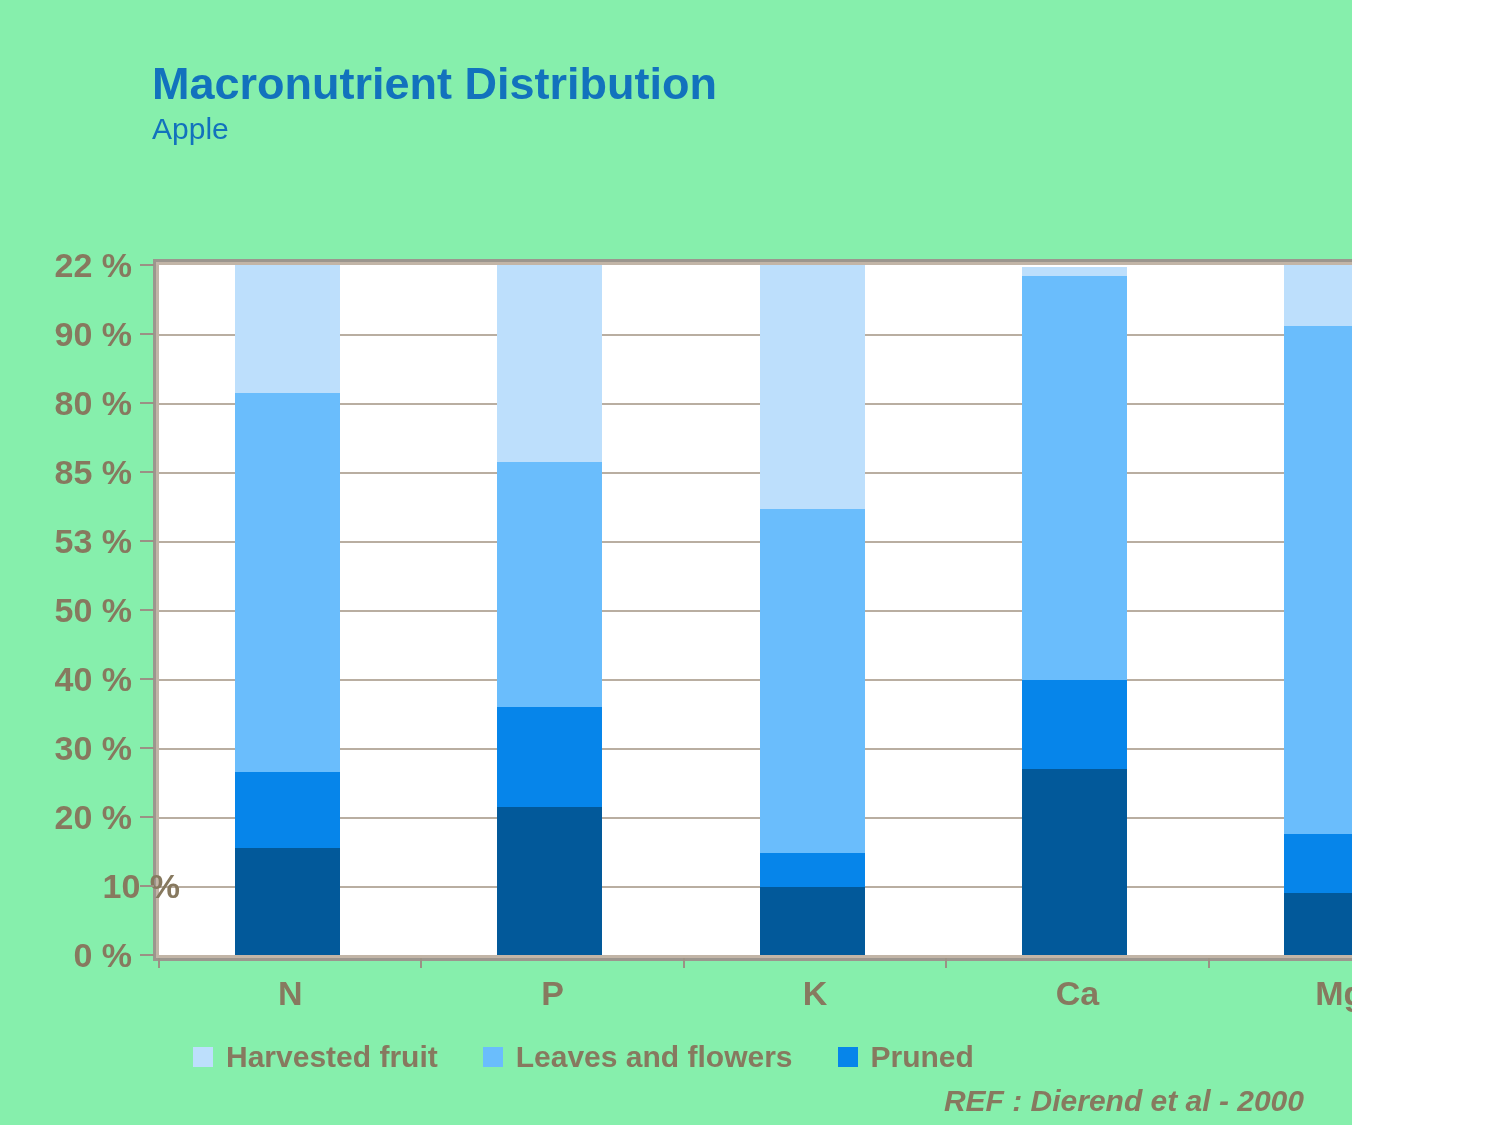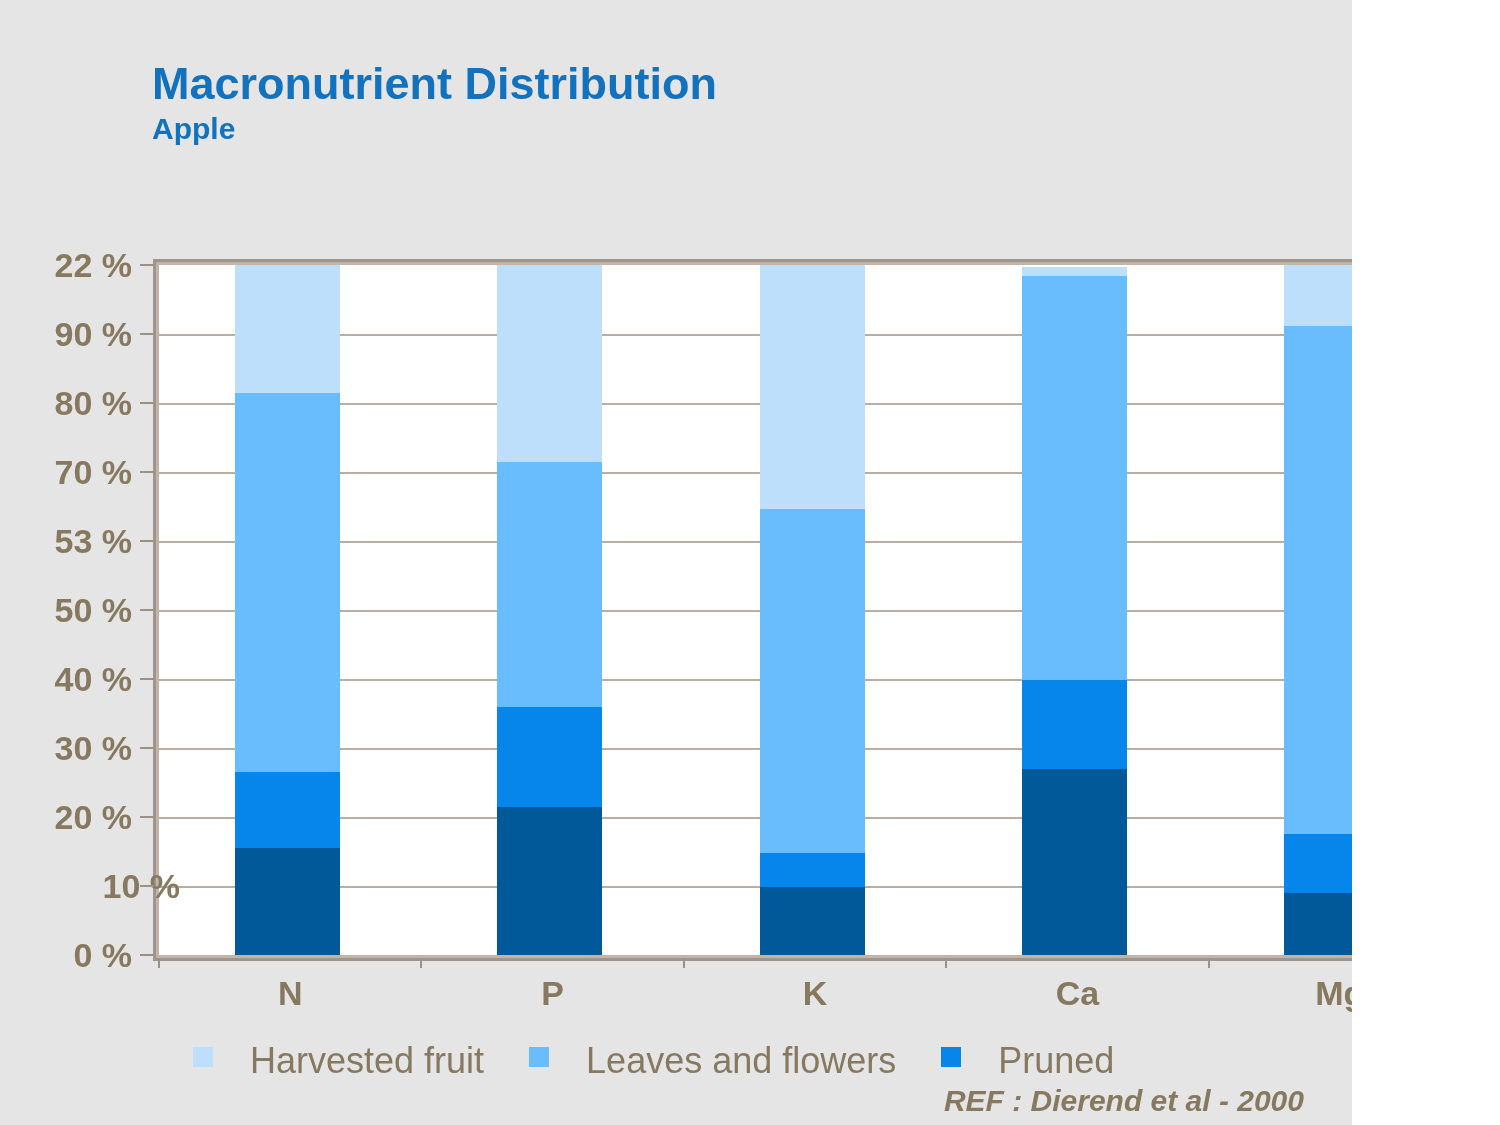--- a/index.html
+++ b/index.html
@@ -1,38 +1,38 @@
 <!DOCTYPE html>
 <html><head>
 <meta charset="utf-8">
 <style>
   html,body{margin:0;padding:0;background:#ffffff;}
   .stage{
-    position:relative;width:1352px;height:1125px;background:#e5e5e5;overflow:hidden;
+    position:relative;width:1352px;height:1125px;background:#86efac;overflow:hidden;
     font-family:"Liberation Sans","DejaVu Sans",sans-serif;
   }
   .title{position:absolute;left:152px;top:58px;font-size:45px;font-weight:bold;letter-spacing:0;}
-  .subtitle{position:absolute;left:152px;top:112px;font-size:30px;font-weight:bold;}
+  .subtitle{position:absolute;left:152px;top:112px;font-size:30px;font-weight:normal;}
   .plot{
     position:absolute;left:156px;top:262px;width:1318px;height:696px;
     box-sizing:border-box;border:3px solid #C2B5A7;outline:3px solid #9C968E;
     background:#ffffff;
   }
   .gridline{position:absolute;left:0;width:100%;height:2px;}
   .bar-seg{position:absolute;}
   .ylab{position:absolute;width:132px;height:34px;line-height:34px;text-align:right;
     font-size:34px;font-weight:bold;}
   .ytick{position:absolute;width:14px;height:2px;}
   .xtick{position:absolute;width:2px;height:10px;}
   .xlab{position:absolute;height:40px;line-height:40px;text-align:center;
     font-size:34px;font-weight:bold;}
   .legend{position:absolute;left:193px;top:1040px;display:flex;gap:45px;align-items:flex-start;}
   .legend-item{display:flex;align-items:flex-start;}
   .swatch{width:20px;height:20px;margin-top:7px;margin-right:13px;flex:0 0 auto;}
-  .legend-label{font-size:36px;font-weight:normal;white-space:nowrap;margin-left:24px;}
+  .legend-label{font-size:30px;font-weight:bold;white-space:nowrap;}
   .ref{position:absolute;right:48px;top:1084px;font-size:30px;font-weight:bold;font-style:italic;}
 </style>
 </head>
 <body>
 
 <div class="stage">
   <div class="title" style="color: rgb(18, 114, 189);">Macronutrient Distribution</div>
   <div class="subtitle" style="color: rgb(18, 114, 189);">Apple</div>
 
   <div class="plot" id="plot" style="border-color: rgb(194, 181, 167); outline-color: rgb(156, 150, 142);">
@@ -68,21 +68,21 @@
     </div>
 
   <div id="ylabels">
       <div class="ylab" style="left: 0px; top: 938px; color: rgb(135, 121, 95);">0 %</div>
       <div class="ylab" style="left: 4px; top: 869px; color: rgb(135, 121, 95); padding-left: 44px;">10 %</div>
       <div class="ylab" style="left: 0px; top: 800px; color: rgb(135, 121, 95);">20 %</div>
       <div class="ylab" style="left: 0px; top: 731px; color: rgb(135, 121, 95);">30 %</div>
       <div class="ylab" style="left: 0px; top: 662px; color: rgb(135, 121, 95);">40 %</div>
       <div class="ylab" style="left: 0px; top: 593px; color: rgb(135, 121, 95);">50 %</div>
       <div class="ylab" style="left: 0px; top: 524px; color: rgb(135, 121, 95);">53 %</div>
-      <div class="ylab" style="left: 0px; top: 455px; color: rgb(135, 121, 95);">70 %</div>
+      <div class="ylab" style="left: 0px; top: 455px; color: rgb(135, 121, 95);">85 %</div>
       <div class="ylab" style="left: 0px; top: 386px; color: rgb(135, 121, 95);">80 %</div>
       <div class="ylab" style="left: 0px; top: 317px; color: rgb(135, 121, 95);">90 %</div>
       <div class="ylab" style="left: 0px; top: 248px; color: rgb(135, 121, 95);">22 %</div>
     </div>
   <div id="yticks">
       <div class="ytick" style="left: 140px; top: 954px; background: rgb(155, 145, 133);"></div>
       <div class="ytick" style="left: 140px; top: 885px; background: rgb(155, 145, 133);"></div>
       <div class="ytick" style="left: 140px; top: 816px; background: rgb(155, 145, 133);"></div>
       <div class="ytick" style="left: 140px; top: 747px; background: rgb(155, 145, 133);"></div>
       <div class="ytick" style="left: 140px; top: 678px; background: rgb(155, 145, 133);"></div>

